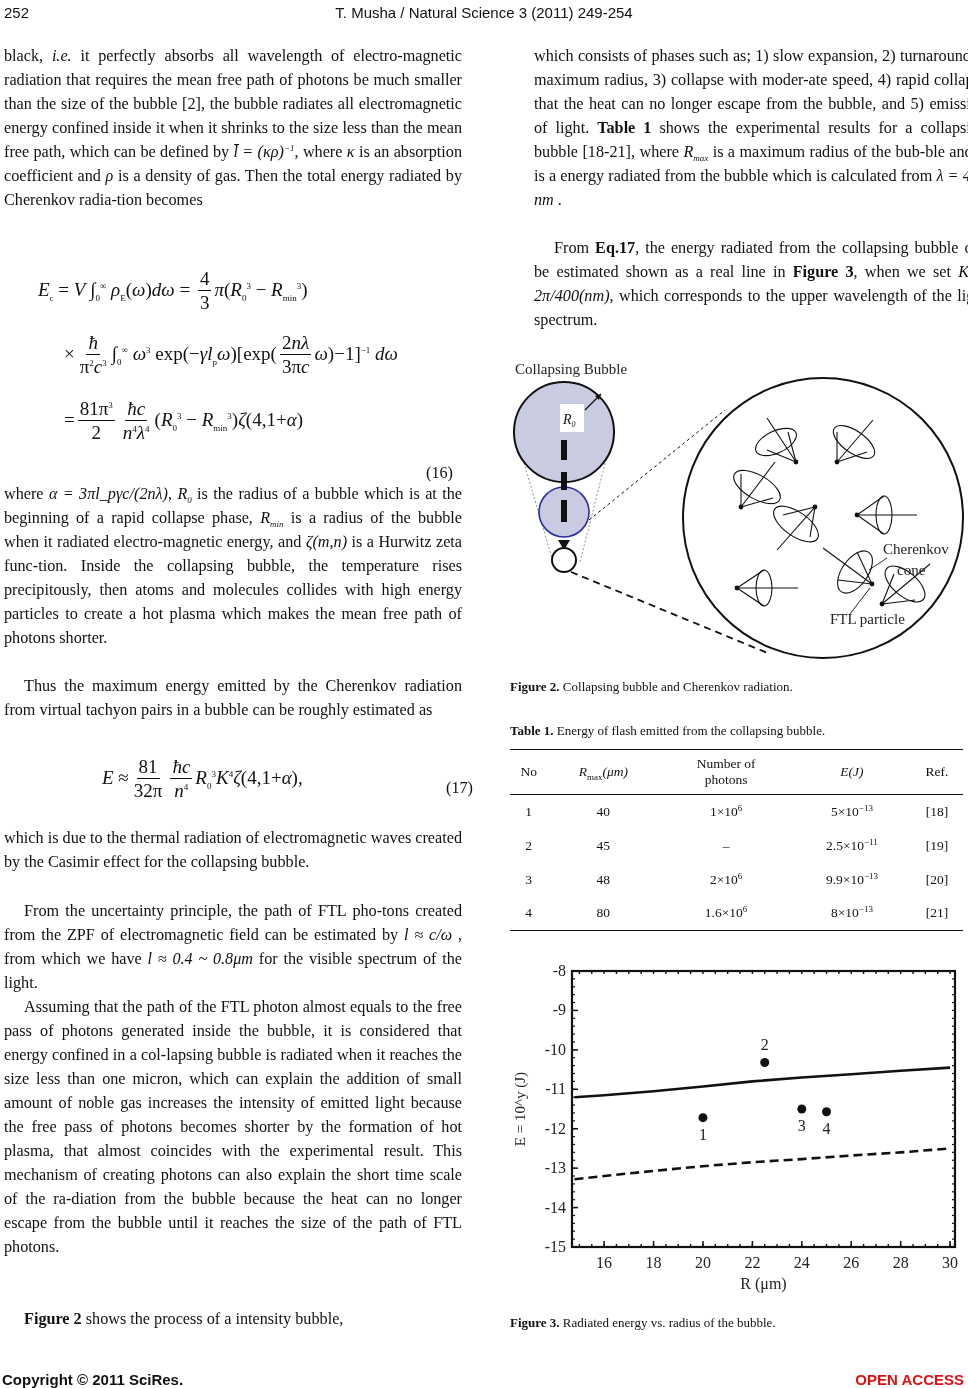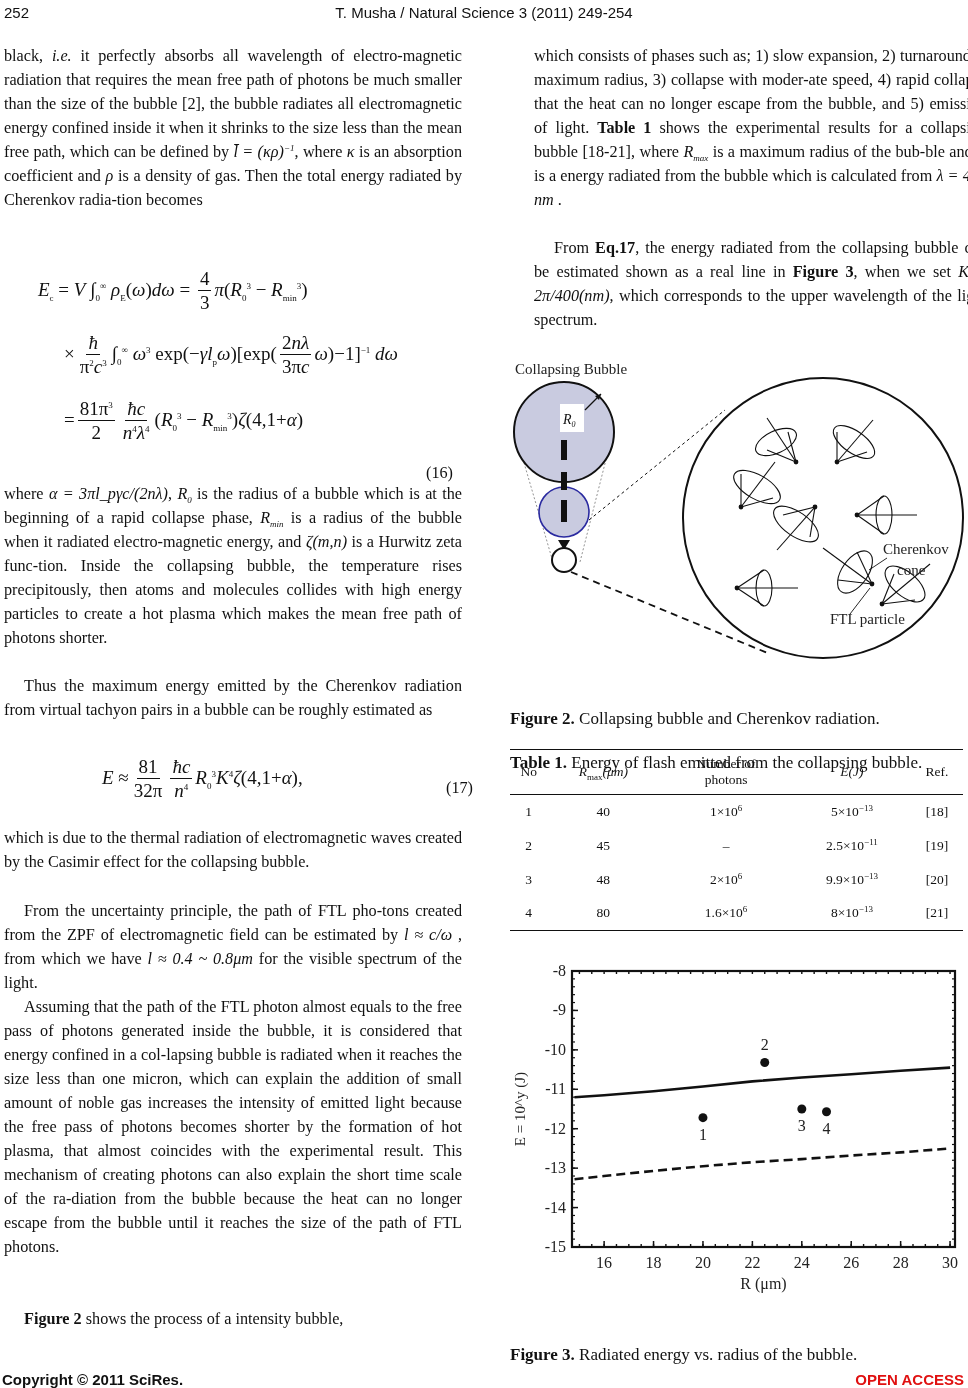--- a/index.html
+++ b/index.html
@@ -14,21 +14,21 @@
   .p { margin: 0; }
   .ind { text-indent: 20px; }
   i, .m { font-style: italic; }
   sub, sup { font-size: 9px; line-height: 0; }
   b { font-weight: bold; }
   .eq { position: absolute; font-size: 19px; }
   .eqnum { position: absolute; font-size: 16.2px; }
   .frac { display: inline-flex; flex-direction: column; align-items: center; vertical-align: middle; margin: 0 3px; }
   .frac .num { border-bottom: 1.2px solid #111; padding: 0 2px; line-height: 22px; }
   .frac .den { line-height: 24px; padding: 0 2px; }
-  .cap { position: absolute; font-size: 17px; margin-top: 32px; }
+  .cap { position: absolute; font-size: 13px; }
   table.t1 { position: absolute; left: 510px; top: 749px; width: 453px; border-collapse: collapse; font-size: 13.5px; }
   table.t1 th, table.t1 td { text-align: center; font-weight: normal; }
   table.t1 thead tr { border-top: 1.4px solid #111; border-bottom: 1.4px solid #111; }
   table.t1 thead th { height: 45px; line-height: 16px; }
   table.t1 tbody td { height: 34px; }
   table.t1 tbody tr:last-child { border-bottom: 1.4px solid #111; }
   .foot-l { position: absolute; left: 2px; top: 1368px; font-size: 15px; font-weight: bold; }
   .foot-r { position: absolute; right: 4px; top: 1368px; font-size: 15px; font-weight: bold; }
   svg text { font-family: "Liberation Serif", serif; }
 </style>

